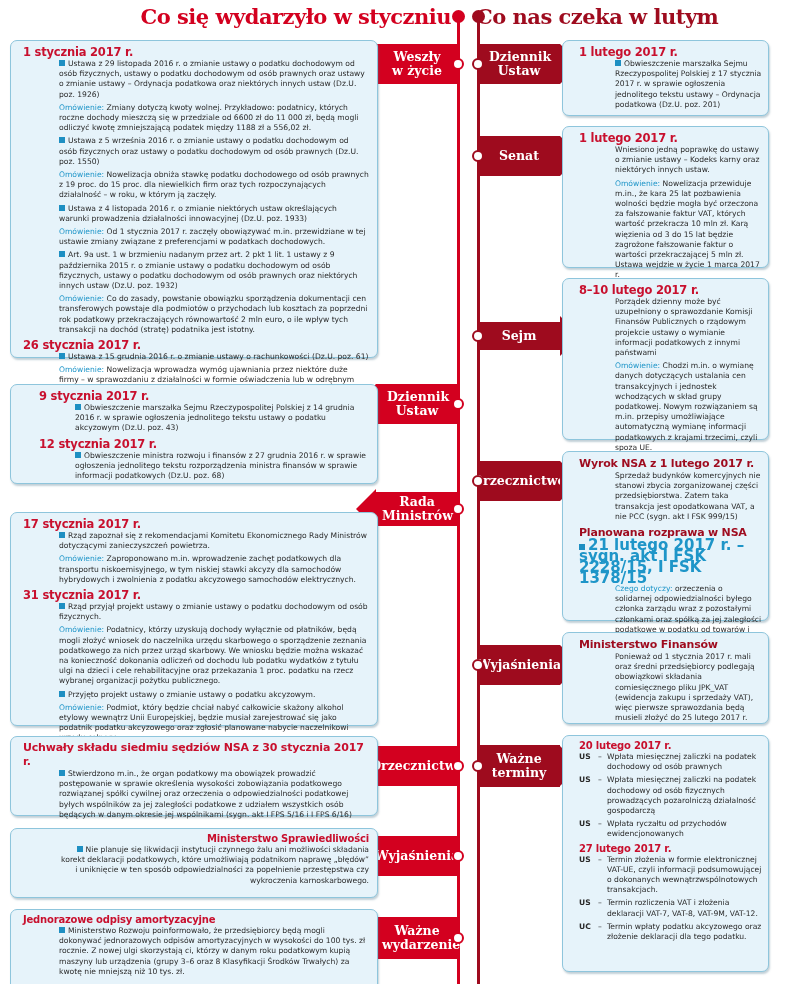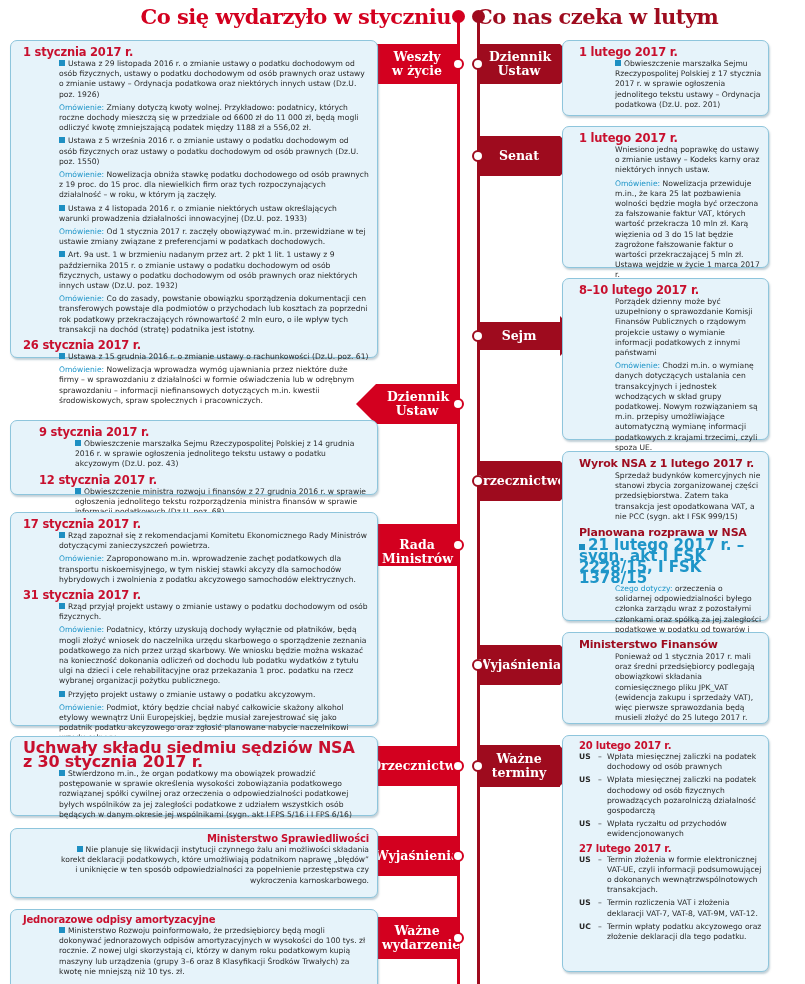--- a/index.html
+++ b/index.html
@@ -53,21 +53,21 @@
 <div class="vline vl-r"></div>
 
 <div class="lab lab-l" style="top:44px;height:40px;">
     <span style="width:60px">Weszły w życie</span>
     <span class="node"></span>
   </div>
 <div class="lab lab-l" style="top:384px;height:40px;">
     <span style="width:60px">Dziennik Ustaw</span>
     <span class="node"></span>
   </div>
-<div class="lab lab-l" style="top:524px;height:42px;align-items:flex-end;">
+<div class="lab lab-l" style="top:492px;height:34px;">
     <span style="width:70px">Rada Ministrów</span>
     <span class="node"></span>
   </div>
 <div class="lab lab-l" style="top:746px;height:40px;">
     <span>Orzecznictwo</span>
     <span class="node"></span>
   </div>
 <div class="lab lab-l" style="top:836px;height:40px;">
     <span>Wyjaśnienia</span>
     <span class="node"></span>
@@ -85,40 +85,40 @@
   <div class="para"><span class="om">Omówienie:</span> <span>Nowelizacja obniża stawkę podatku dochodowego od osób prawnych z 19 proc. do 15 proc. dla niewielkich firm oraz tych rozpoczynających działalność – w roku, w którym ją zaczęły.</span></div>
   <div class="para"><span class="bul"></span><span>Ustawa z 4 listopada 2016 r. o zmianie niektórych ustaw określających warunki prowadzenia działalności innowacyjnej (Dz.U. poz. 1933)</span></div>
   <div class="para"><span class="om">Omówienie:</span> <span>Od 1 stycznia 2017 r. zaczęły obowiązywać m.in. przewidziane w tej ustawie zmiany związane z preferencjami w podatkach dochodowych.</span></div>
   <div class="para"><span class="bul"></span><span>Art. 9a ust. 1 w brzmieniu nadanym przez art. 2 pkt 1 lit. 1 ustawy z 9 października 2015 r. o zmianie ustawy o podatku dochodowym od osób fizycznych, ustawy o podatku dochodowym od osób prawnych oraz niektórych innych ustaw (Dz.U. poz. 1932)</span></div>
   <div class="para"><span class="om">Omówienie:</span> <span>Co do zasady, powstanie obowiązku sporządzenia dokumentacji cen transferowych powstaje dla podmiotów o przychodach lub kosztach za poprzedni rok podatkowy przekraczających równowartość 2 mln euro, o ile wpływ tych transakcji na dochód (stratę) podatnika jest istotny.</span></div>
   <div class="date">26 stycznia 2017 r.</div>
   <div class="para"><span class="bul"></span><span>Ustawa z 15 grudnia 2016 r. o zmianie ustawy o rachunkowości (Dz.U. poz. 61)</span></div>
   <div class="para"><span class="om">Omówienie:</span> <span>Nowelizacja wprowadza wymóg ujawniania przez niektóre duże firmy – w sprawozdaniu z działalności w formie oświadczenia lub w odrębnym sprawozdaniu – informacji niefinansowych dotyczących m.in. kwestii środowiskowych, spraw społecznych i pracowniczych.</span></div>
 </div>
 
-<div class="box box-l" style="top:420px;height:75px;padding-left:28px;">
+<div class="box box-l" style="top:384px;height:100px;padding-left:28px;">
   <div class="date">9 stycznia 2017 r.</div>
   <div class="para"><span class="bul"></span><span>Obwieszczenie marszałka Sejmu Rzeczypospolitej Polskiej z 14 grudnia 2016 r. w sprawie ogłoszenia jednolitego tekstu ustawy o podatku akcyzowym (Dz.U. poz. 43)</span></div>
   <div class="date">12 stycznia 2017 r.</div>
   <div class="para"><span class="bul"></span><span>Obwieszczenie ministra rozwoju i finansów z 27 grudnia 2016 r. w sprawie ogłoszenia jednolitego tekstu rozporządzenia ministra finansów w sprawie informacji podatkowych (Dz.U. poz. 68)</span></div>
 </div>
 
 <div class="box box-l" style="top:512px;height:214px;">
   <div class="date">17 stycznia 2017 r.</div>
   <div class="para"><span class="bul"></span><span>Rząd zapoznał się z rekomendacjami Komitetu Ekonomicznego Rady Ministrów dotyczącymi zanieczyszczeń powietrza.</span></div>
   <div class="para"><span class="om">Omówienie:</span> <span>Zaproponowano m.in. wprowadzenie zachęt podatkowych dla transportu niskoemisyjnego, w tym niskiej stawki akcyzy dla samochodów hybrydowych i zwolnienia z podatku akcyzowego samochodów elektrycznych.</span></div>
   <div class="date">31 stycznia 2017 r.</div>
   <div class="para"><span class="bul"></span><span>Rząd przyjął projekt ustawy o zmianie ustawy o podatku dochodowym od osób fizycznych.</span></div>
   <div class="para"><span class="om">Omówienie:</span> <span>Podatnicy, którzy uzyskują dochody wyłącznie od płatników, będą mogli złożyć wniosek do naczelnika urzędu skarbowego o sporządzenie zeznania podatkowego za nich przez urząd skarbowy. We wniosku będzie można wskazać na konieczność dokonania odliczeń od dochodu lub podatku wydatków z tytułu ulgi na dzieci i cele rehabilitacyjne oraz przekazania 1 proc. podatku na rzecz wybranej organizacji pożytku publicznego.</span></div>
   <div class="para"><span class="bul"></span><span>Przyjęto projekt ustawy o zmianie ustawy o podatku akcyzowym.</span></div>
   <div class="para"><span class="om">Omówienie:</span> <span>Podmiot, który będzie chciał nabyć całkowicie skażony alkohol etylowy wewnątrz Unii Europejskiej, będzie musiał zarejestrować się jako podatnik podatku akcyzowego oraz zgłosić planowane nabycie naczelnikowi urzędu celnego.</span></div>
 </div>
 
 <div class="box box-l" style="top:736px;height:80px;">
-  <div class="date" style="font-size:16px;">Uchwały składu siedmiu sędziów NSA z 30 stycznia 2017 r.</div>
+  <div class="date" style="font-size:11px;">Uchwały składu siedmiu sędziów NSA z 30 stycznia 2017 r.</div>
   <div class="para"><span class="bul"></span><span>Stwierdzono m.in., że organ podatkowy ma obowiązek prowadzić postępowanie w sprawie określenia wysokości zobowiązania podatkowego rozwiązanej spółki cywilnej oraz orzeczenia o odpowiedzialności podatkowej byłych wspólników za jej zaległości podatkowe z udziałem wszystkich osób będących w danym okresie jej wspólnikami (sygn. akt I FPS 5/16 i I FPS 6/16)</span></div>
 </div>
 
 <div class="box box-l" style="top:828px;height:70px;text-align:right;">
   <div class="date small">Ministerstwo Sprawiedliwości</div>
   <div class="para"><span class="bul"></span><span>Nie planuje się likwidacji instytucji czynnego żalu ani możliwości składania korekt deklaracji podatkowych, które umożliwiają podatnikom naprawę „błędów” i uniknięcie w ten sposób odpowiedzialności za popełnienie przestępstwa czy wykroczenia karnoskarbowego.</span></div>
 </div>
 
 <div class="box box-l" style="top:909px;height:85px;">
   <div class="date small">Jednorazowe odpisy amortyzacyjne</div>

